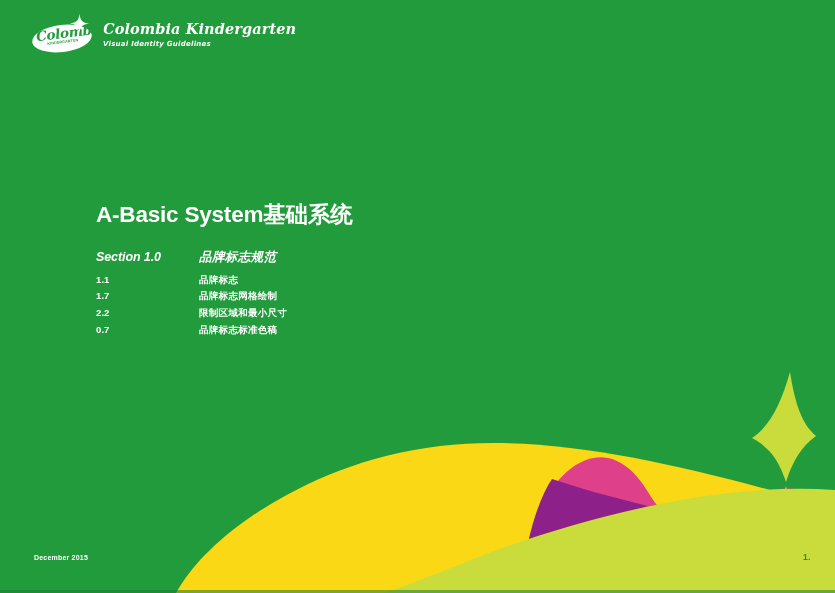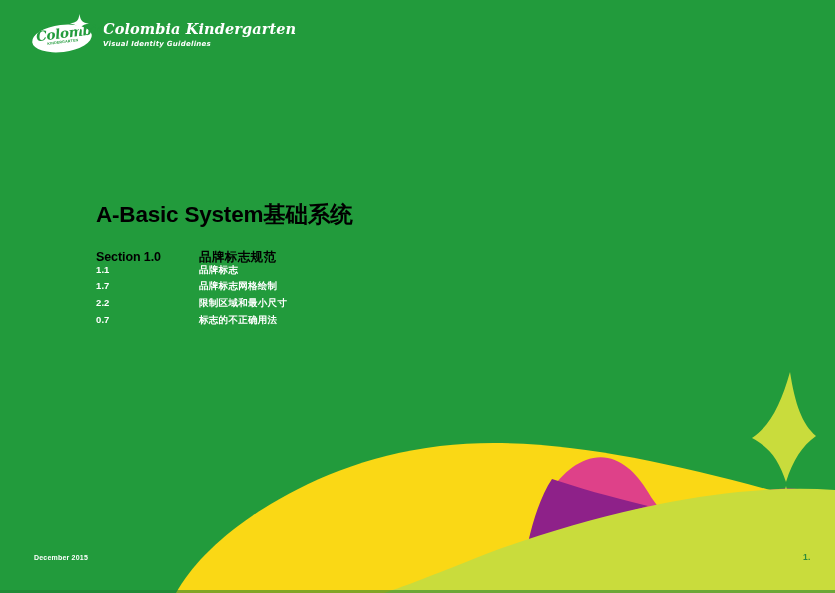--- a/index.html
+++ b/index.html
@@ -114,37 +114,38 @@
   
   .content {
     position: absolute;
     left: 96px;
     top: 203px;
     width: 430px;
   }
   .page-title {
     font-size: 22.5px;
     font-weight: bold;
-    color: #000000;
+    color: #ffffff;
     letter-spacing: -0.2px;
     line-height: 1.1;
     white-space: nowrap;
   }
   .section-head {
     display: flex;
     margin-top: 22px;
     font-size: 12.5px;
     font-weight: bold;
-    color: #000000;
+    color: #ffffff;
     line-height: 1.2;
+    font-style: italic;
   }
   .section-head .col-num { width: 103px; flex: 0 0 103px; letter-spacing: -0.1px; }
   .section-head .col-label { letter-spacing: 0.4px; }
 
-  .toc { margin-top: 0; }
+  .toc { margin-top: 10px; }
   .toc-row {
     display: flex;
     font-size: 9.5px;
     font-weight: bold;
     color: #ffffff;
     line-height: 1;
     margin-bottom: 7.2px;
   }
   .toc-row .col-num { width: 103px; flex: 0 0 103px; letter-spacing: 0.1px; }
   .toc-row .col-label { letter-spacing: 0.3px; }
@@ -229,21 +230,21 @@
       <div class="toc-row">
         <div class="col-num">1.7</div>
         <div class="col-label">品牌标志网格绘制</div>
       </div>
       <div class="toc-row">
         <div class="col-num">2.2</div>
         <div class="col-label">限制区域和最小尺寸</div>
       </div>
       <div class="toc-row">
         <div class="col-num">0.7</div>
-        <div class="col-label">标志的不正确用法</div>
+        <div class="col-label">品牌标志标准色稿</div>
       </div>
     </div>
   </div>
 
   <div class="footer-date">December 2015</div>
   <div class="page-number">1.</div>
   <div class="bottom-edge"></div>
 
 </div>
 

